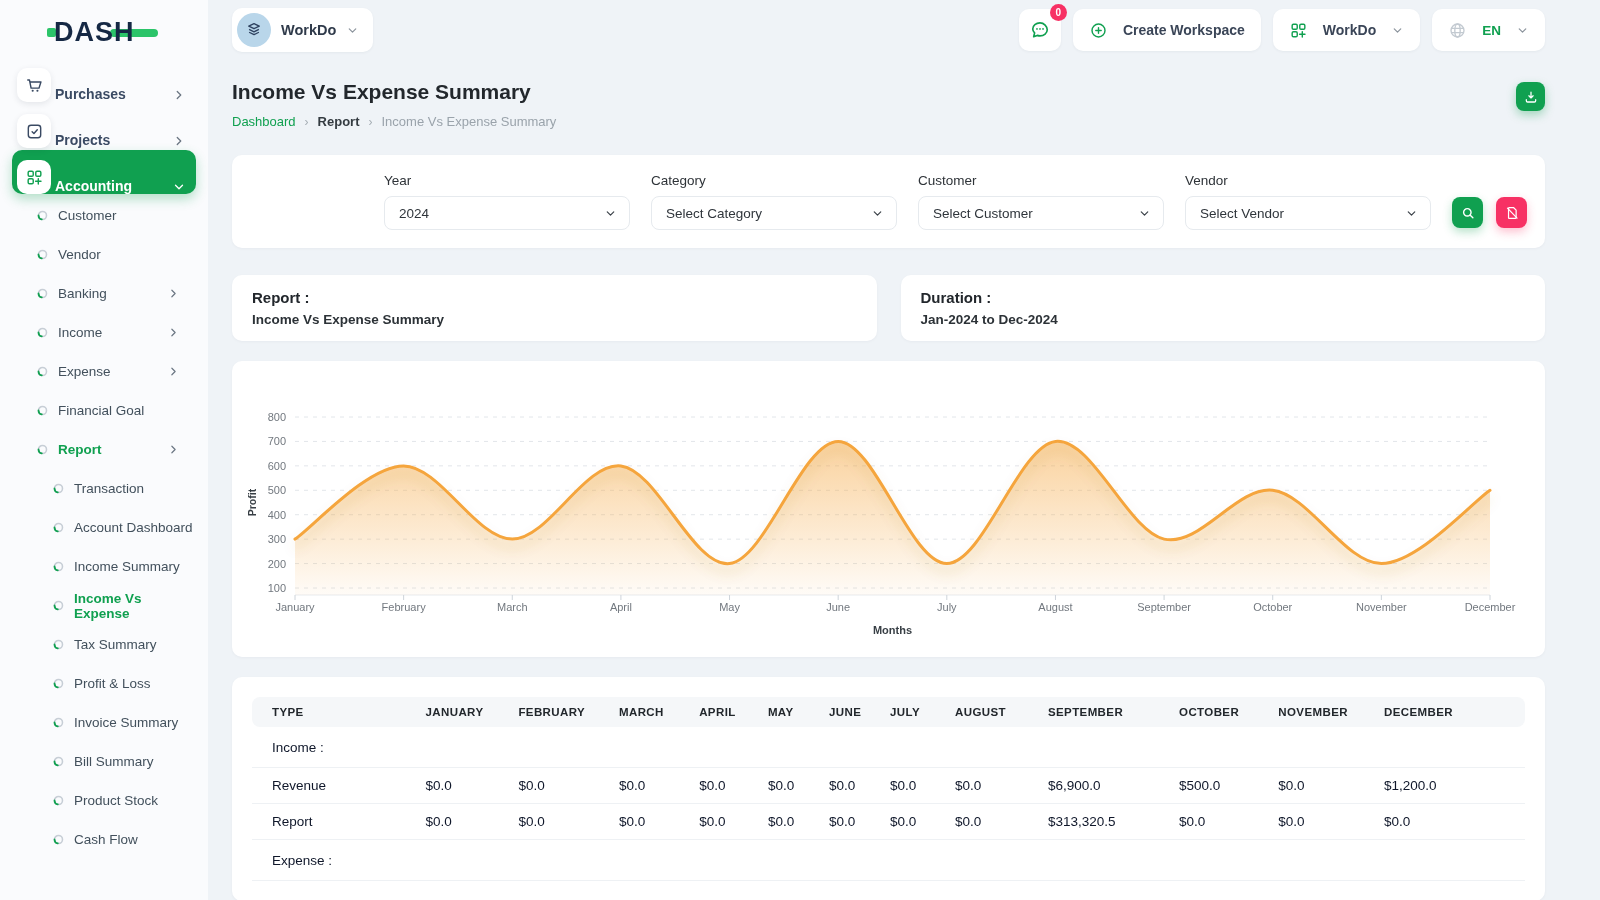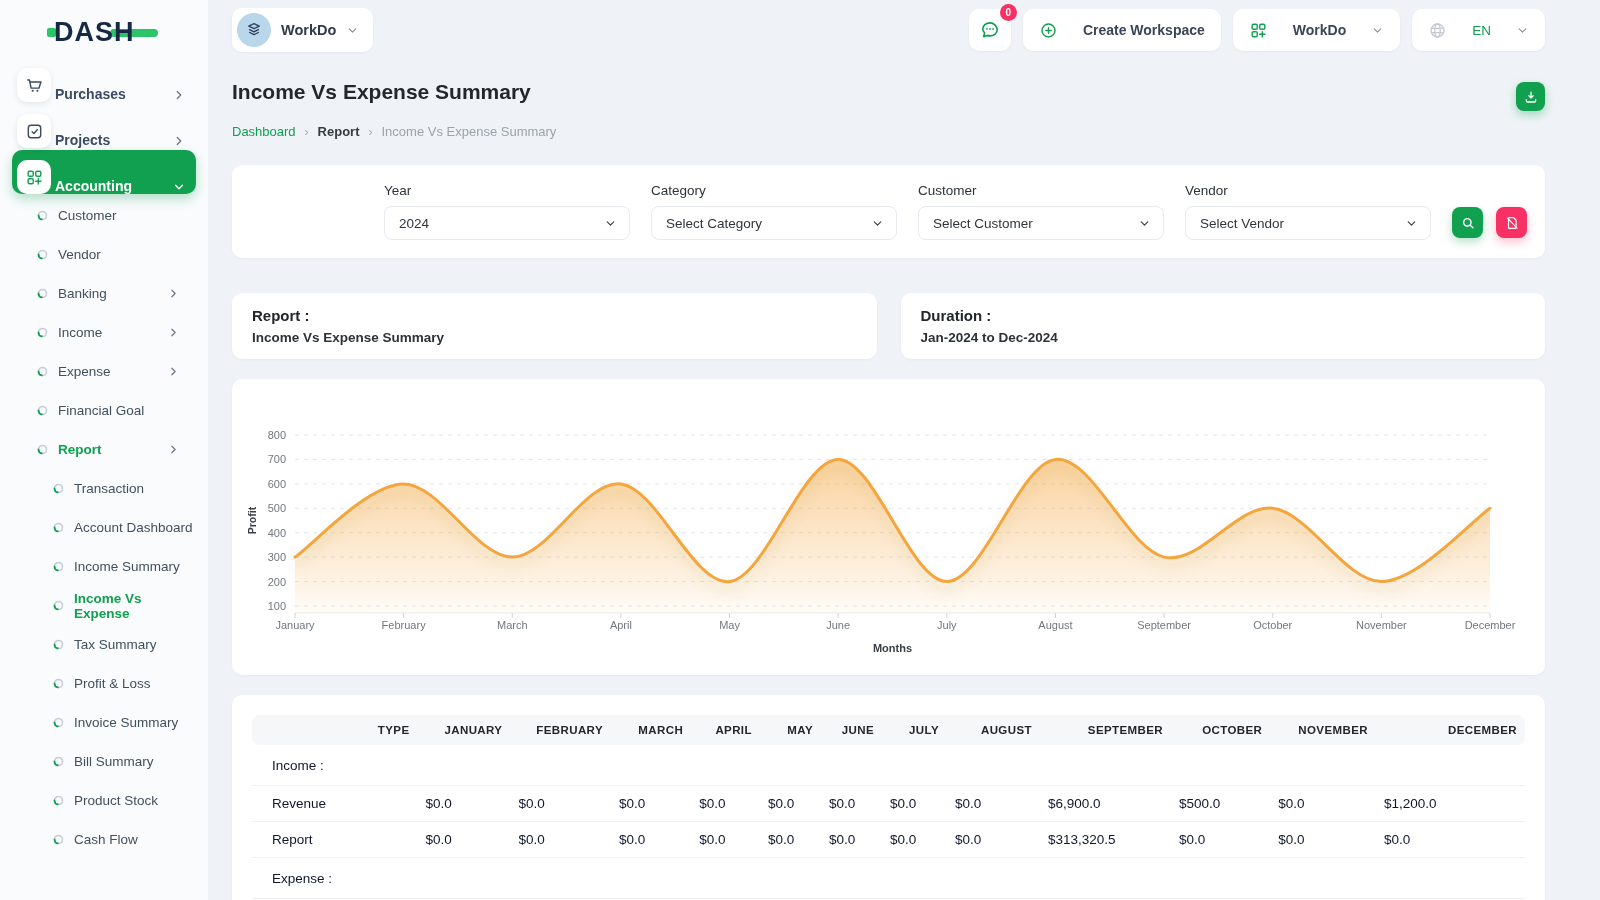--- a/index.html
+++ b/index.html
@@ -42,56 +42,56 @@
   .pill{background:#fff;border-radius:10px;display:flex;align-items:center;box-shadow:0 1px 3px rgba(20,30,50,.05)}
   .ws-pill{height:44px;padding:5px 14px 5px 5px;gap:10px;cursor:pointer}
   .ws-avatar{width:34px;height:34px;border-radius:50%;background:#B9D6EA;display:flex;align-items:center;justify-content:center;color:#2e4260}
   .ws-avatar svg{width:18px;height:18px}
   .ws-name{font-size:14.5px;font-weight:700;color:#2f3a4a}
   .chev-sm{width:13px;height:13px;color:#8b939c}
   .topbar-right{display:flex;gap:12px;align-items:center}
   .icon-pill{width:42px;height:42px;justify-content:center;position:relative;cursor:pointer}
   .icon-pill svg.main-ic{width:22px;height:22px;color:var(--green)}
   .badge{position:absolute;top:-5px;right:-6px;min-width:17px;height:17px;border-radius:9px;background:var(--pink);color:#fff;font-size:10px;font-weight:700;display:flex;align-items:center;justify-content:center;padding:0 5px}
-  .btn-pill{height:42px;padding:0 16px;gap:25px;font-size:14px;font-weight:600;color:#3a4557;cursor:pointer}
+  .btn-pill{height:42px;padding:0 16px;gap:15px;font-size:14px;font-weight:600;color:#3a4557;cursor:pointer}
   .btn-pill svg.lead{width:19px;height:19px;color:var(--green)}
   .btn-pill svg.globe{color:#c3cad1}
-  .lang-label{color:var(--green);font-weight:400;font-size:13.5px}
+  .lang-label{color:var(--green);font-weight:700;font-size:13.5px}
 
   .title-row{display:flex;justify-content:space-between;align-items:flex-start;margin-top:28px}
   .page-title{font-size:21px;font-weight:700;color:var(--ink)}
-  .breadcrumb{display:flex;gap:9px;margin-top:20px;font-size:13px;align-items:center}
+  .breadcrumb{display:flex;gap:9px;margin-top:10px;font-size:13px;align-items:center}
   .bc-link{color:var(--green);cursor:pointer}
   .bc-sep{color:#a6aeb5;font-size:12px}
   .bc-mid{color:#343b41;font-weight:600;cursor:pointer}
   .bc-cur{color:var(--muted)}
   .dl-btn{width:29px;height:29px;border-radius:8px;background:var(--green);color:#fff;display:flex;align-items:center;justify-content:center;box-shadow:0 4px 10px rgba(16,160,80,.35);cursor:pointer;margin-top:2px}
   .dl-btn svg{width:16px;height:16px}
 
   .filter-card{margin-top:26px;background:var(--card);border-radius:10px;padding:18px 18px 18px 152px;display:flex;gap:21px;align-items:flex-end;box-shadow:0 1px 3px rgba(20,30,50,.04)}
   .field{display:flex;flex-direction:column;gap:8px}
   .field-label{font-size:13.5px;color:#2e3338}
   .select{width:246px;height:34px;border:1px solid #e6eaee;border-radius:8px;display:flex;align-items:center;justify-content:space-between;padding:0 12px 0 14px;font-size:13.5px;color:#2f353b;background:#fff;cursor:pointer}
   .select .chev{width:13px;height:13px;color:#3a4148}
   .filter-actions{margin-left:auto;display:flex;gap:13px;align-items:center;margin-bottom:2px}
   .sq-btn{width:31px;height:31px;border-radius:8px;display:flex;align-items:center;justify-content:center;color:#fff;cursor:pointer}
   .sq-btn svg{width:16px;height:16px}
   .sq-green{background:var(--green);box-shadow:0 4px 10px rgba(16,160,80,.3)}
   .sq-pink{background:var(--pink);box-shadow:0 4px 10px rgba(247,49,100,.3)}
 
-  .cards-row{display:flex;gap:24px;margin-top:35px}
+  .cards-row{display:flex;gap:24px;margin-top:27px}
   .info-card{background:var(--card);border-radius:10px;padding:14px 20px;flex:1;box-shadow:0 1px 3px rgba(20,30,50,.04)}
   .info-title{font-size:15px;font-weight:700;color:var(--ink)}
   .info-value{font-size:13.5px;font-weight:700;color:#2c3237;margin-top:6px}
 
   .chart-card{margin-top:20px;background:var(--card);border-radius:10px;padding:12px 8px 4px;height:300px;box-shadow:0 1px 3px rgba(20,30,50,.04)}
 
   .table-card{margin-top:20px;background:var(--card);border-radius:10px;padding:20px;box-shadow:0 1px 3px rgba(20,30,50,.04)}
   table{width:100%;border-collapse:collapse}
-  thead th{background:#f5f7f9;font-size:11.5px;font-weight:700;color:#22272c;text-align:right;padding:9px 8px;letter-spacing:.4px;white-space:nowrap}
+  thead th{background:#f5f7f9;font-size:11.5px;font-weight:700;color:#22272c;text-align:left;padding:9px 8px;letter-spacing:.4px;white-space:nowrap}
   thead th:first-child{border-radius:8px 0 0 8px;padding-left:20px}
   thead th:last-child{border-radius:0 8px 8px 0}
   tbody td{font-size:13.5px;color:#0f172a;padding:10px 8px}
   tbody td:first-child{padding-left:20px}
   tbody tr{border-bottom:1px solid #eef1f4}
   tbody tr.group-row td{padding-top:13px;padding-bottom:12px}
 </style>
 </head>
 <body>
 

